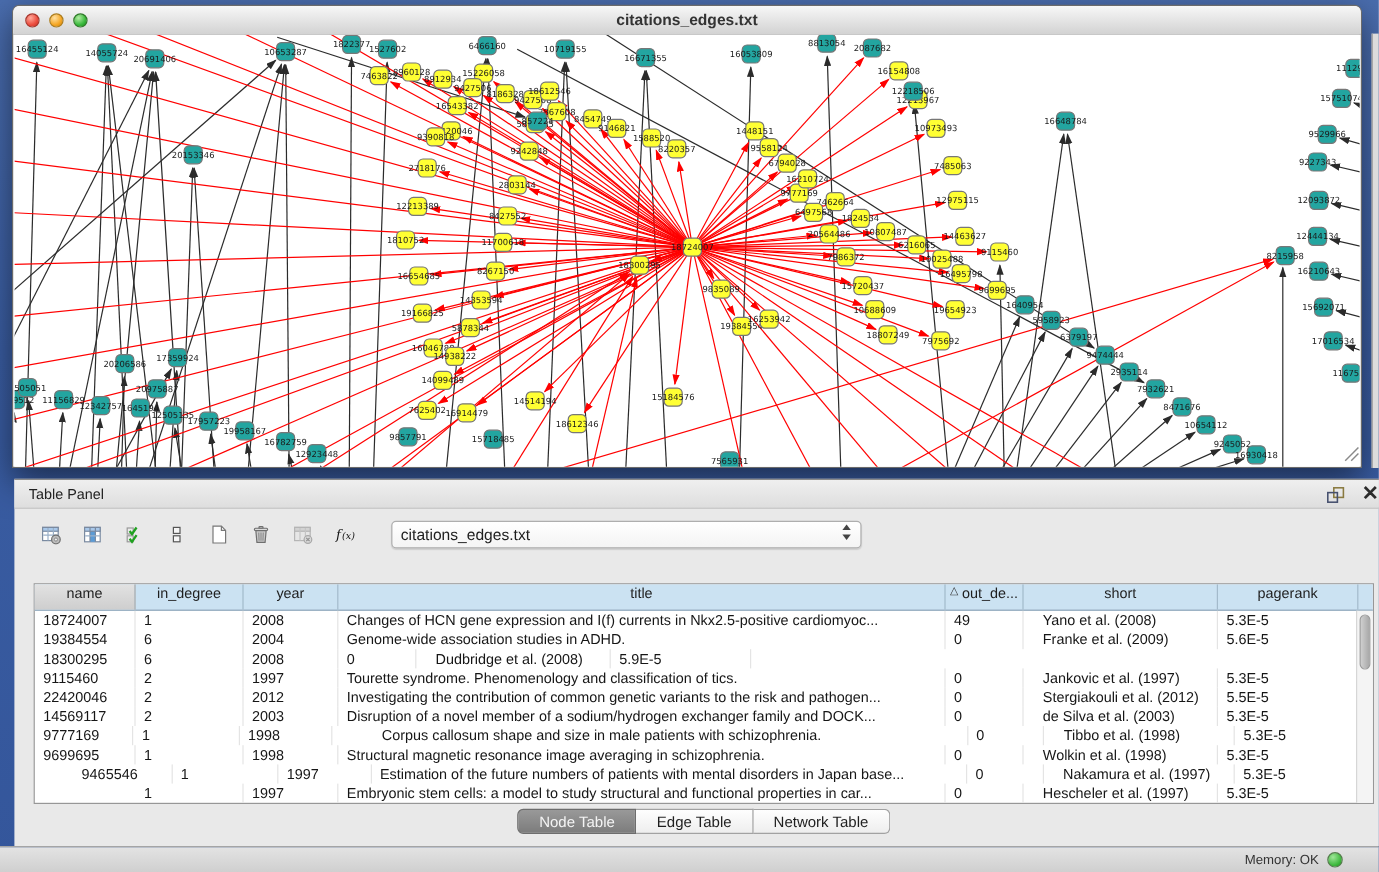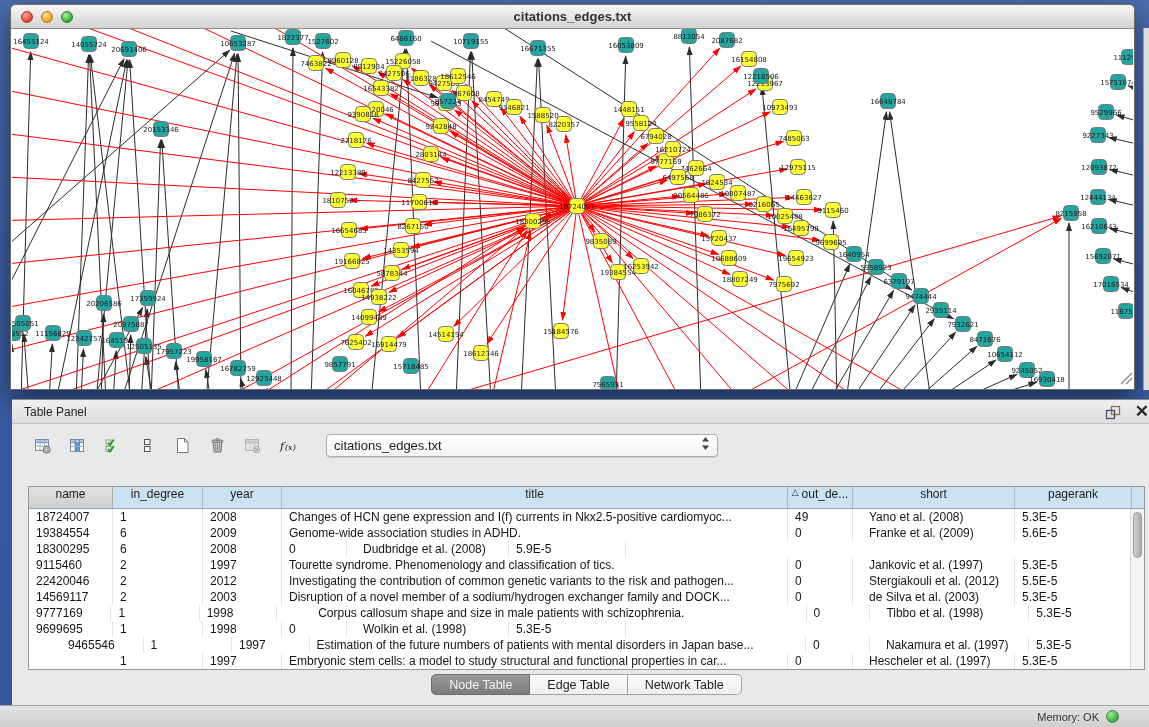--- a/index.html
+++ b/index.html
@@ -646,21 +646,21 @@
             <div class="td" style="width: 90px;">1</div>
             <div class="td" style="width: 79px;">2008</div>
             <div class="td" style="width: 506px;">Changes of HCN gene expression and I(f) currents in Nkx2.5-positive cardiomyoc...</div>
             <div class="td" style="width: 65px;">49</div>
             <div class="td" style="width: 162px; padding-left: 16px;">Yano et al. (2008)</div>
             <div class="td" style="width: 117px;">5.3E-5</div>
           </div>
           <div class="tr">
             <div class="td" style="width: 84px;">19384554</div>
             <div class="td" style="width: 90px;">6</div>
-            <div class="td" style="width: 79px;">2009</div>
+            <div class="td" style="width: 79px;">2004</div>
             <div class="td" style="width: 506px;">Genome-wide association studies in ADHD.</div>
             <div class="td" style="width: 65px;">0</div>
             <div class="td" style="width: 162px; padding-left: 16px;">Franke et al. (2009)</div>
             <div class="td" style="width: 117px;">5.6E-5</div>
           </div>
           <div class="tr">
             <div class="td" style="width: 84px;">18300295</div>
             <div class="td" style="width: 90px;">6</div>
             <div class="td" style="width: 79px;">2008</div>
             <div class="td" style="width: 65px;">0</div>
@@ -700,20 +700,21 @@
             <div class="td" style="width: 79px;">1998</div>
             <div class="td" style="width: 506px; margin-left: 34px;">Corpus callosum shape and size in male patients with schizophrenia.</div>
             <div class="td" style="width: 65px;">0</div>
             <div class="td" style="width: 162px; padding-left: 16px;">Tibbo et al. (1998)</div>
             <div class="td" style="width: 117px;">5.3E-5</div>
           </div>
           <div class="tr">
             <div class="td" style="width: 84px;">9699695</div>
             <div class="td" style="width: 90px;">1</div>
             <div class="td" style="width: 79px;">1998</div>
+            <div class="td" style="width: 506px;">Structural magnetic resonance image averaging in schizophrenia.</div>
             <div class="td" style="width: 65px;">0</div>
             <div class="td" style="width: 162px; padding-left: 16px;">Wolkin et al. (1998)</div>
             <div class="td" style="width: 117px;">5.3E-5</div>
           </div>
           <div class="tr">
             <div class="td" style="width: 84px; margin-left: 32px;">9465546</div>
             <div class="td" style="width: 90px;">1</div>
             <div class="td" style="width: 79px;">1997</div>
             <div class="td" style="width: 506px;">Estimation of the future numbers of patients with mental disorders in Japan base...</div>
             <div class="td" style="width: 65px;">0</div>

